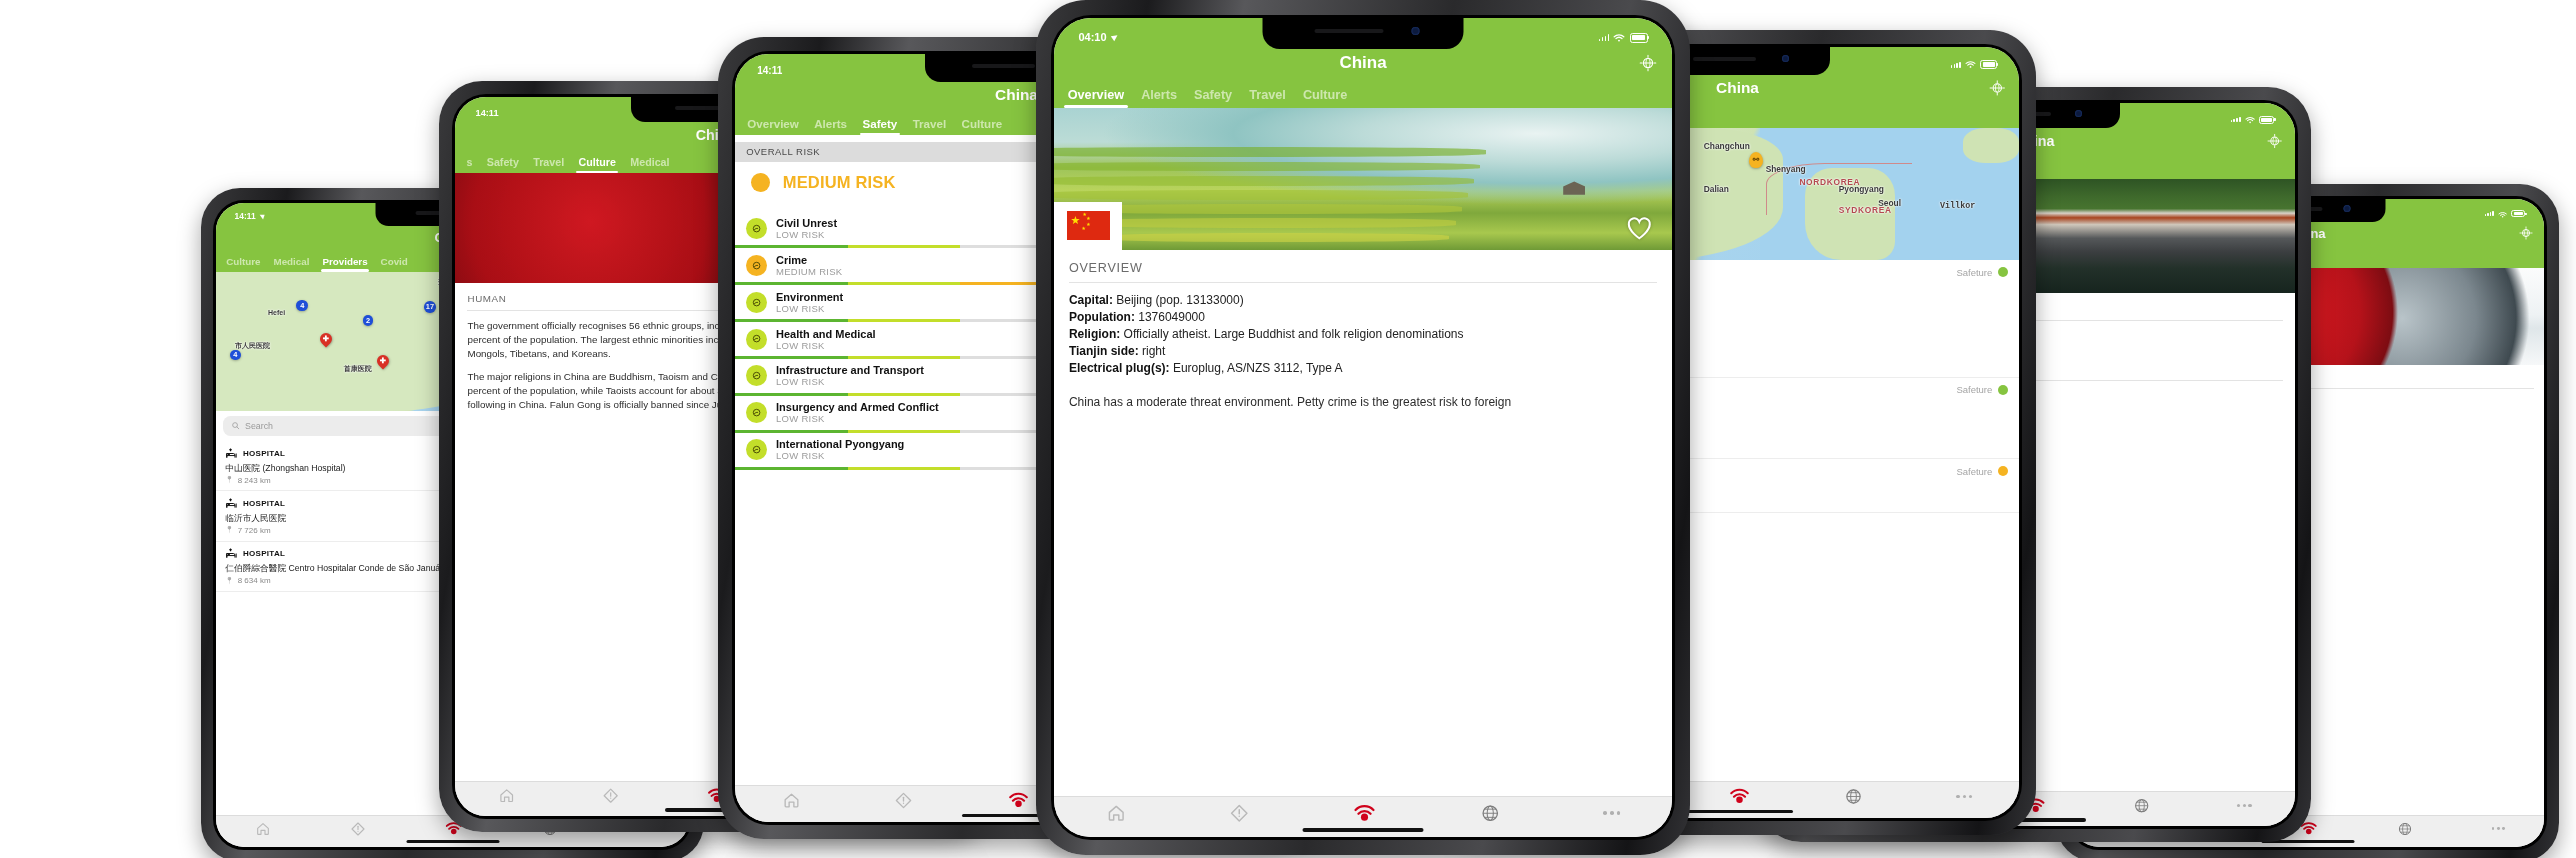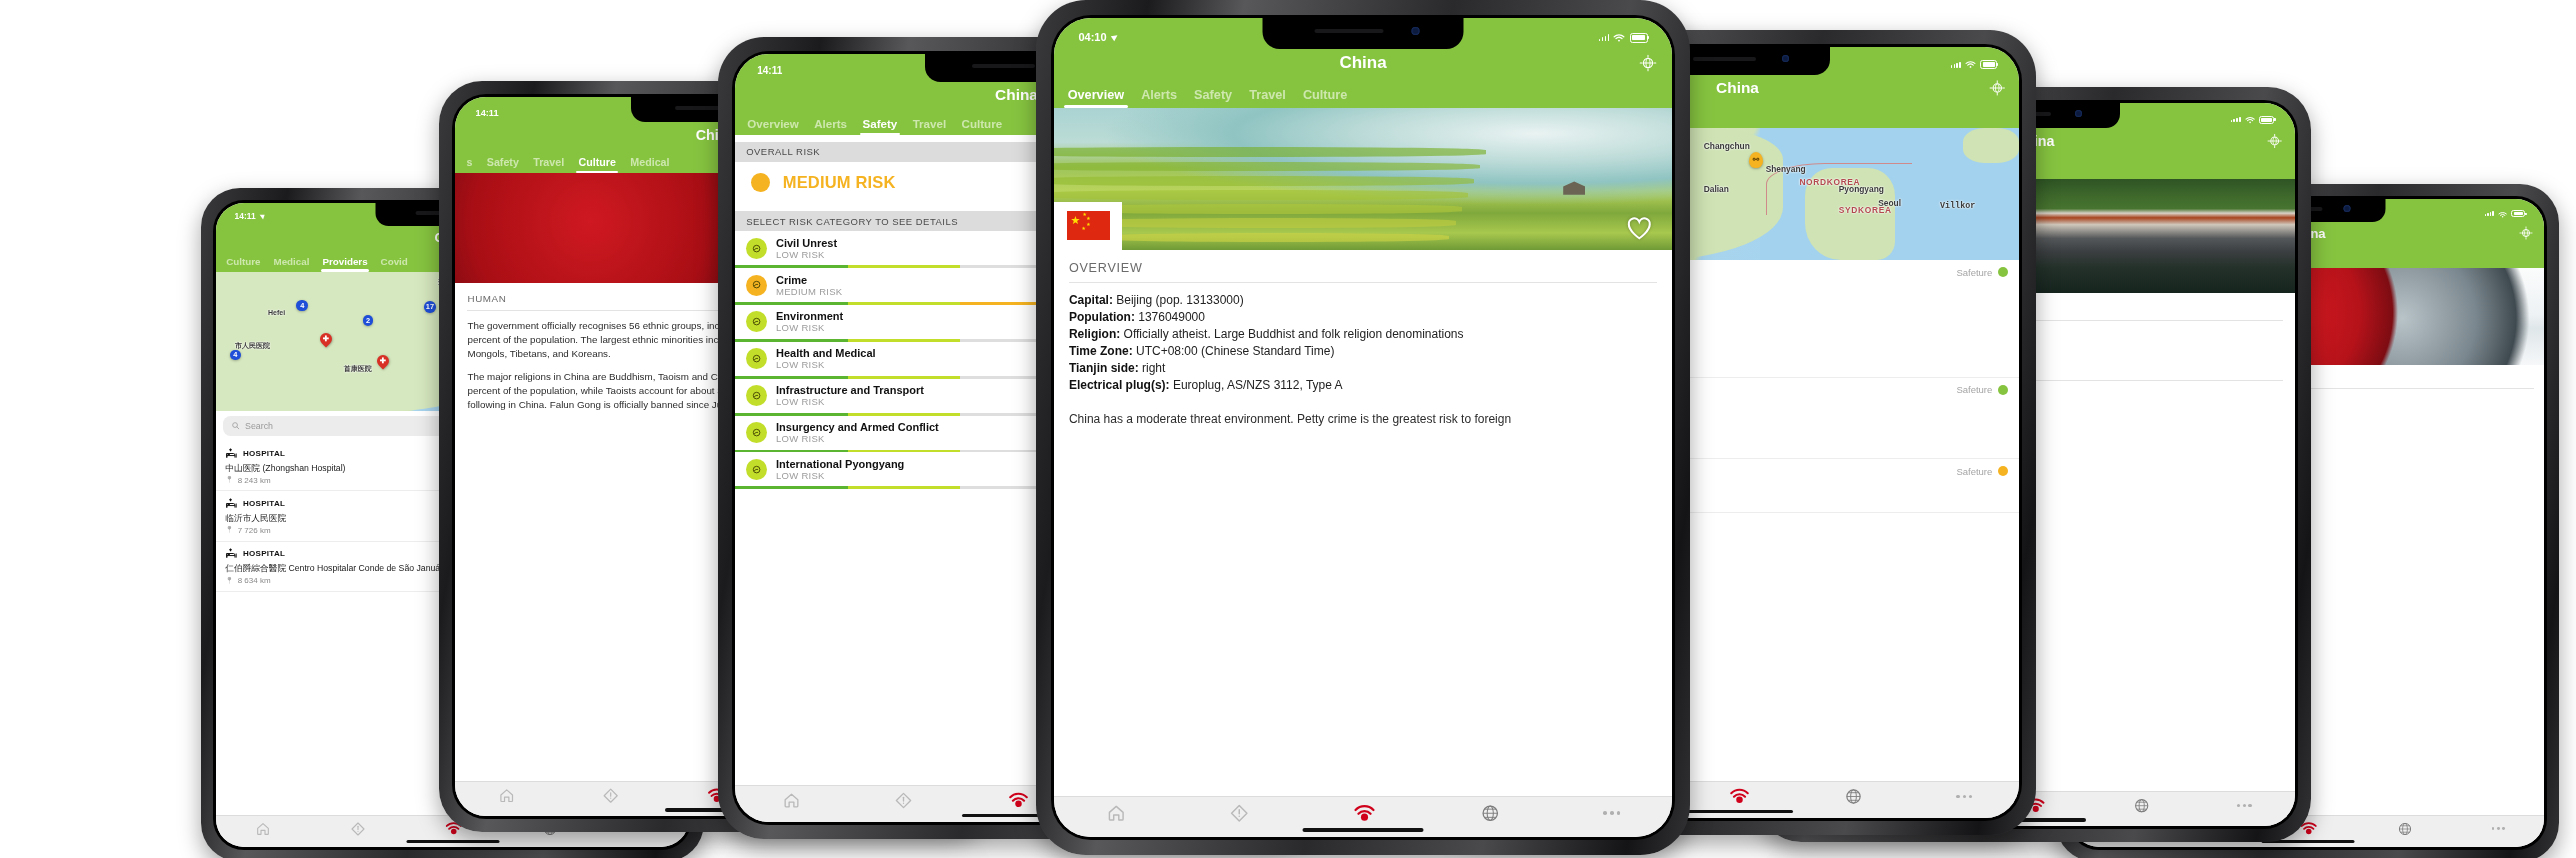--- a/index.html
+++ b/index.html
@@ -456,21 +456,20 @@
             <div class="tab" style="padding:3.3px 7.7px 5.5px 7.7px;">Culture</div>
           </div>
           <div class="content">
             <div style="height:6.6px;background:#fff;"></div>
             <div class="grayhdr" style="font-size:9.5px;padding:4.4px 11px;">OVERALL RISK</div>
             <div style="display:flex;align-items:center;gap:13.2px;padding:11px 15.4px;background:#fff;">
               <span style="width:19px;height:19px;border-radius:50%;background:#f5b321;display:block;"></span>
               <span style="font-size:16.5px;font-weight:700;color:#f5b321;letter-spacing:.01em;">MEDIUM RISK</span>
             </div>
             <div style="height:8.8px;background:#fff;"></div>
-            <div class="grayhdr" style="font-size:9.5px;padding:4.4px 11px;">SELECT RISK CATEGORY TO SEE DETAILS</div>
             <div class="risk-row" style="padding:5.5px 11px;gap:8.8px;">
               <span class="risk-ico" style="width:21px;height:21px;background:#c3de2a;">
                 <svg viewBox="0 0 24 24" width="13.2" height="13.2">
                   <circle cx="12" cy="12" r="6" fill="none" stroke="#3c3c00" stroke-width="1.6"></circle>
                   <path d="M8 14c1.6-2 4-3 6-2.4" stroke="#3c3c00" stroke-width="1.5" fill="none" stroke-linecap="round"></path>
                 </svg>
               </span>
               <div style="flex:1;min-width:0;">
                 <div style="font-size:11px;font-weight:700;color:#111;white-space:nowrap;">Civil Unrest</div>
                 <div style="font-size:9.5px;color:#9c9c9c;letter-spacing:.03em;">LOW RISK</div>
@@ -695,21 +694,20 @@
                   <path d="M12 20.4S2.4 14 2.4 7.6A5 5 0 0 1 12 5.2 5 5 0 0 1 21.6 7.6C21.6 14 12 20.4 12 20.4z" fill="none" stroke="#fff" stroke-width="1.9"></path>
                 </svg></div>
             </div>
             <div style="padding:11px 14.5px;">
               <div class="sec-title" style="font-size:12.6px;">OVERVIEW</div>
               <div class="rule" style="margin:7.2px 0 9.7px 0;"></div>
               <div style="font-size:12px;line-height:1.42;color:#222;">
                 <div><b class="k">Capital: </b><span>Beijing (pop. 13133000)</span></div>
                 <div><b class="k">Population: </b><span>1376049000</span></div>
                 <div><b class="k">Religion: </b><span>Officially atheist. Large Buddhist and folk religion denominations</span></div>
-                <div><b class="k">Time Zone: </b><span>UTC+08:00 (Chinese Standard Time)</span></div>
                 <div><b class="k">Tianjin side: </b><span>right</span></div>
                 <div><b class="k">Electrical plug(s): </b><span>Europlug, AS/NZS 3112, Type A</span></div>
               </div>
               <p class="body-txt" style="font-size:12px;line-height:1.42;margin-top:17px;">China has a moderate threat environment. Petty crime is the greatest risk to foreign</p>
             </div>
           </div>
           <div class="bottomnav" style="height:41px;padding-bottom:7.2px;">
             <div style="width:20.5px;height:20.5px;"><svg viewBox="0 0 24 24" width="20.5" height="20.5">
                 <path d="M4 11 12 4l8 7v8a1 1 0 0 1-1 1h-4v-6h-6v6H5a1 1 0 0 1-1-1z" fill="none" stroke="#b9b9b9" stroke-width="1.7" stroke-linecap="round" stroke-linejoin="round"></path>
               </svg></div>

